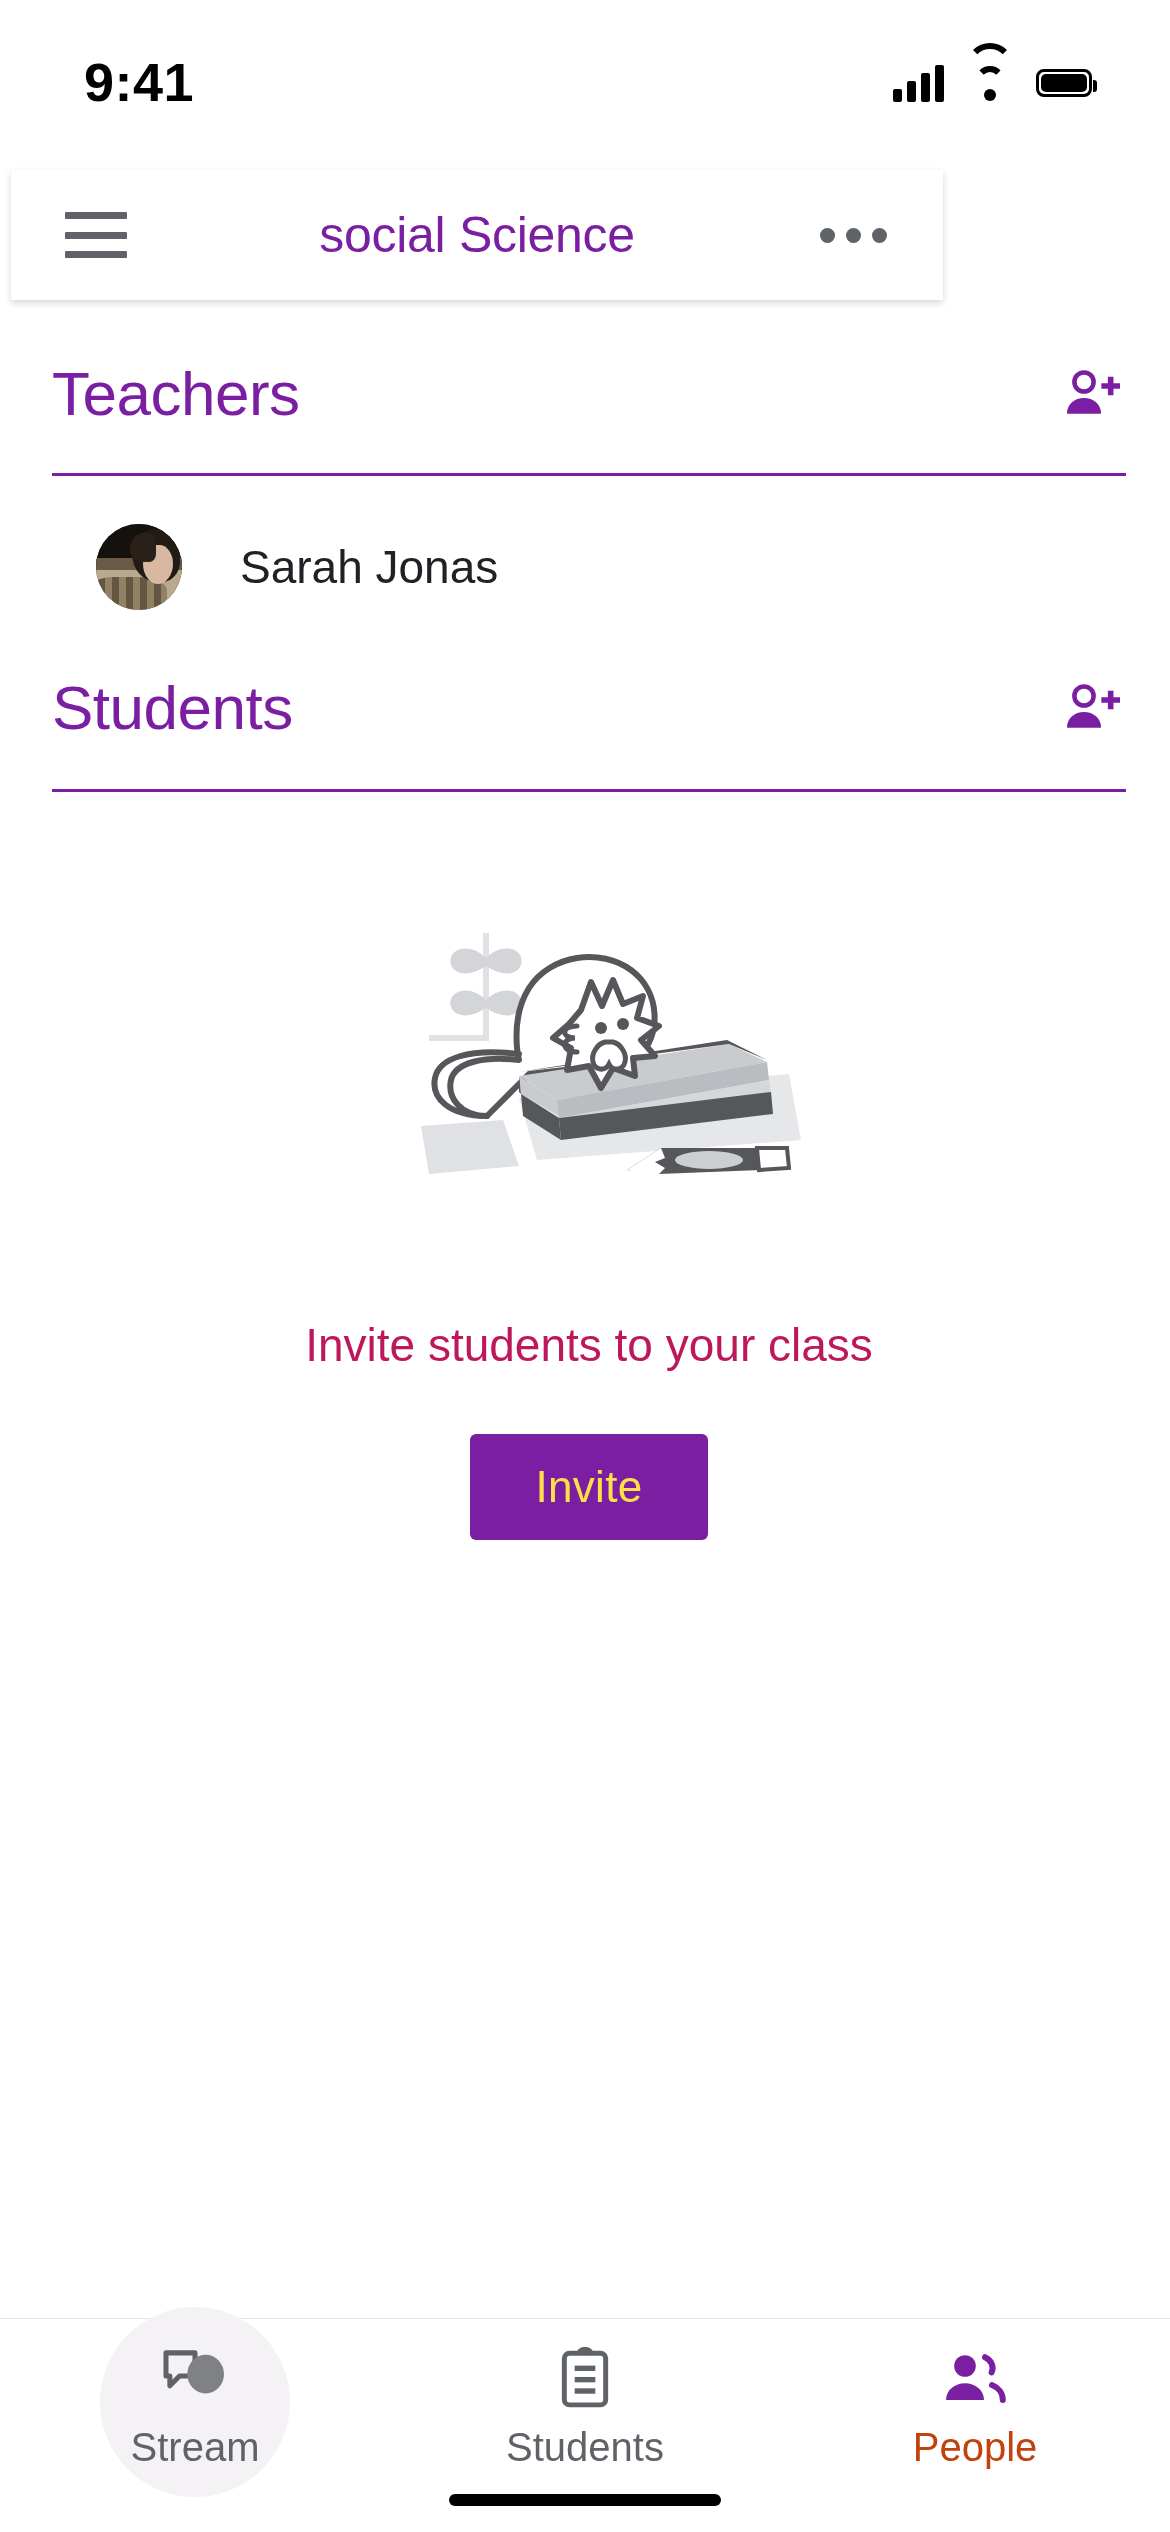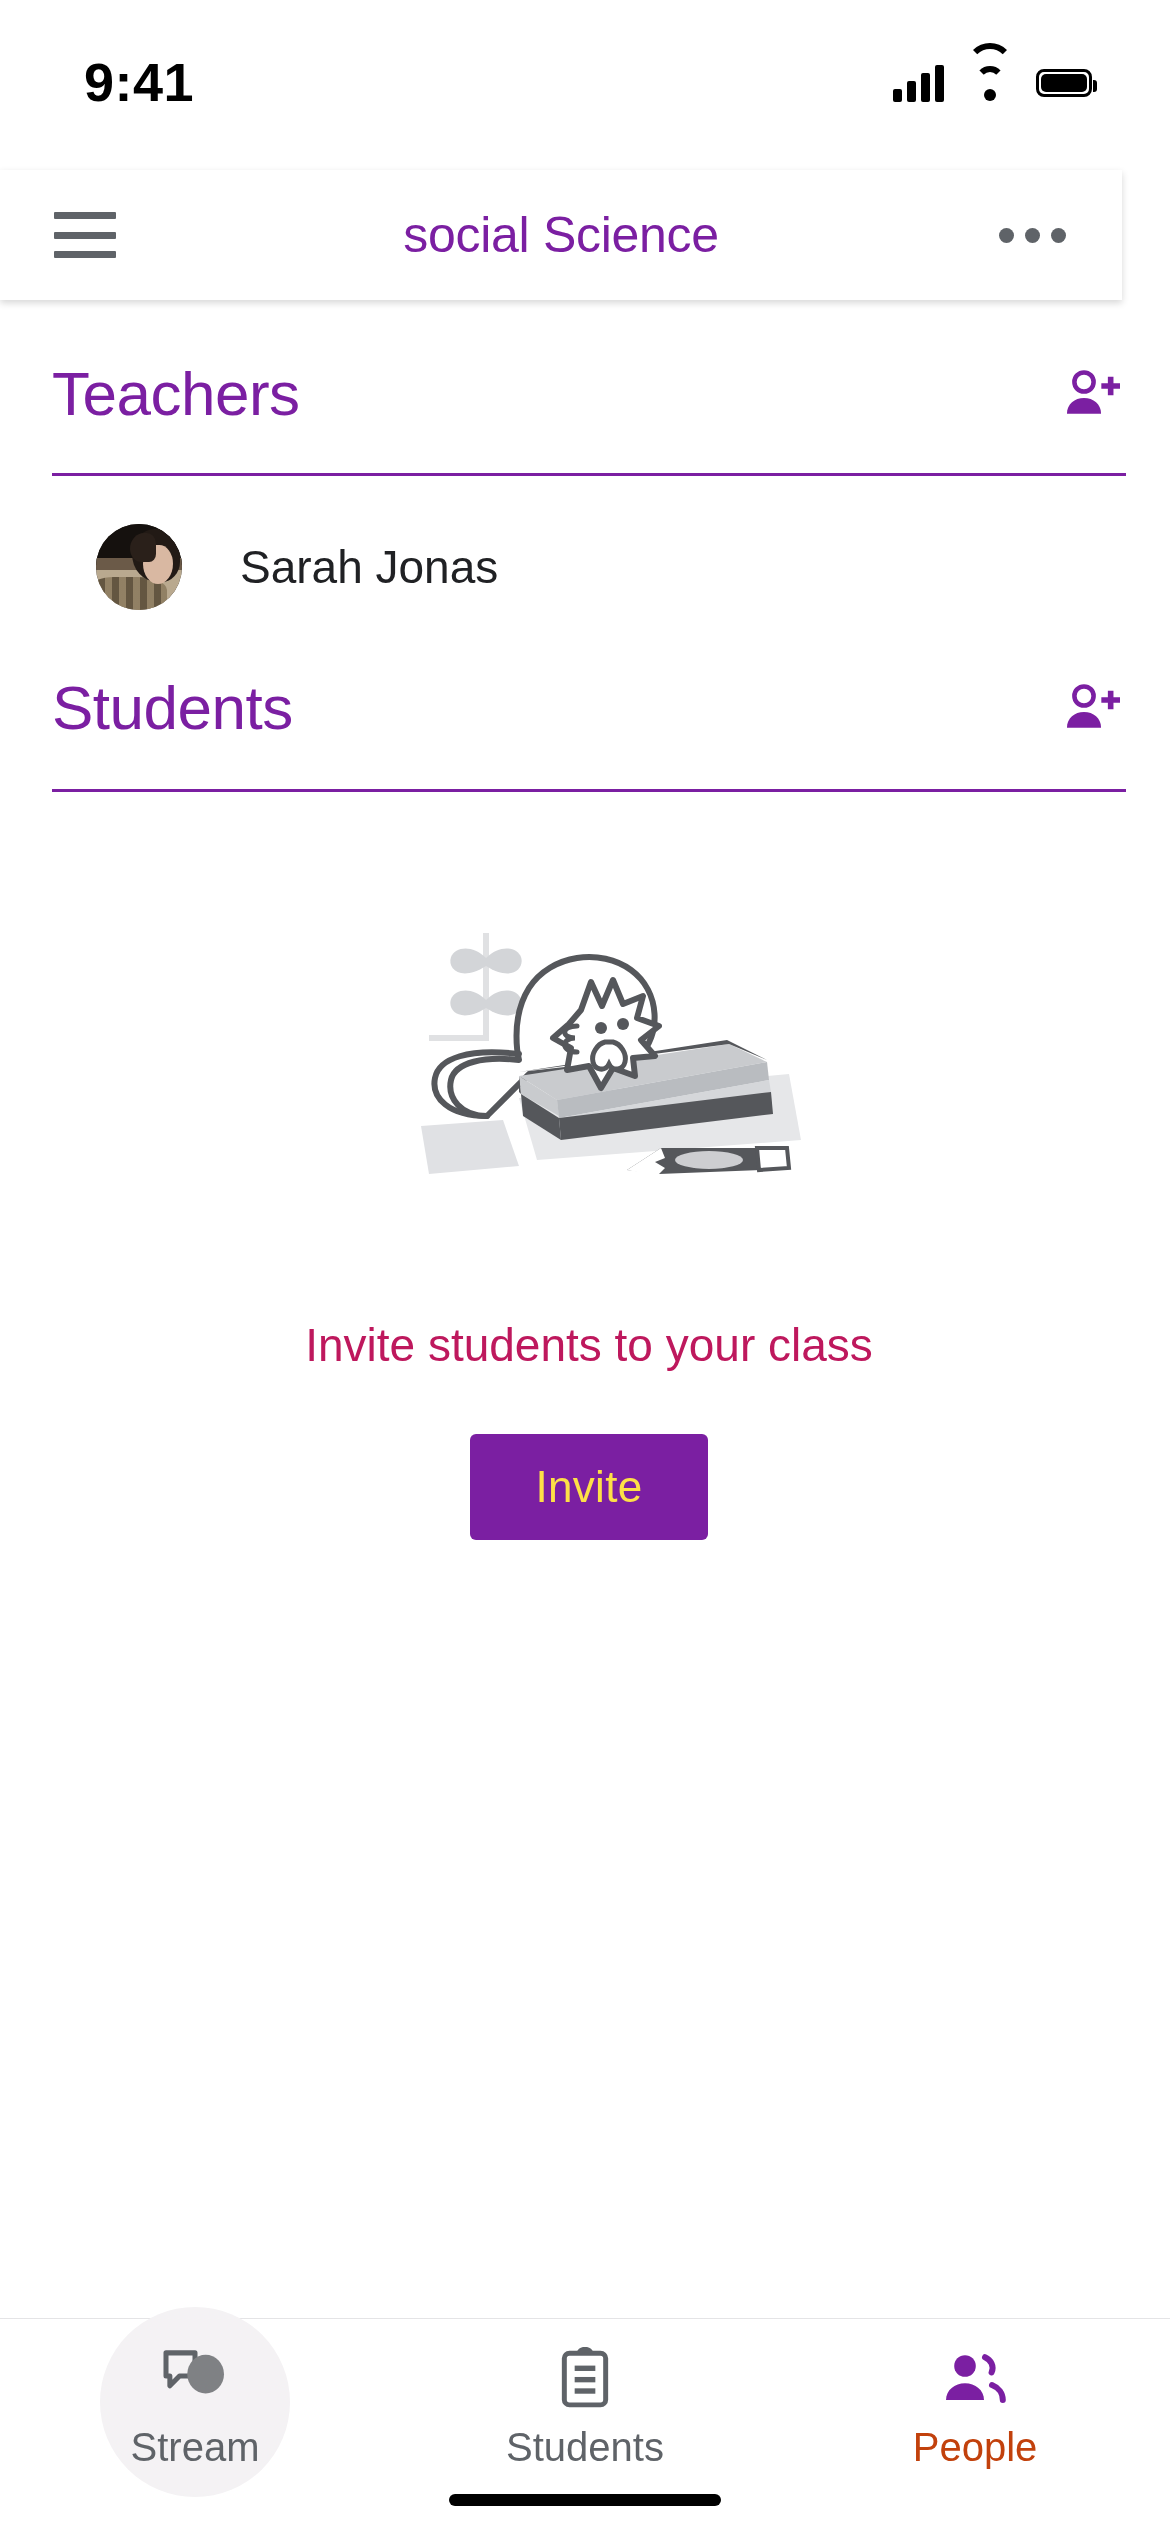--- a/index.html
+++ b/index.html
@@ -40,21 +40,21 @@
 
   .batt { position:relative; width:56px; height:28px; border:3px solid #000;
           border-radius:8px; }
   .batt::after { content:""; position:absolute; right:-8px; top:8px;
           width:4px; height:12px; background:#000; border-radius:0 3px 3px 0; }
   .batt i { position:absolute; left:2px; top:2px; bottom:2px; width:46px;
           background:#000; border-radius:5px; }
 
   
   .appbar {
-    position:absolute; top:170px; left:0; width:1122px; height:130px;
+    position:absolute; top:170px; left:11px; width:932px; height:130px;
     background:#fff; display:flex; align-items:center;
     box-shadow:0 3px 7px rgba(0,0,0,0.16);
     z-index:5;
   }
   .hamburger { position:absolute; left:54px; width:62px; height:46px;
       display:flex; flex-direction:column; justify-content:space-between; cursor:pointer; }
   .hamburger span { display:block; height:7px; background:#5f6368; border-radius:1px; }
   .appbar-title {
     width:100%; text-align:center; font-size:50px; color:#7B1FA2;
     font-weight:400; letter-spacing:-0.3px;

